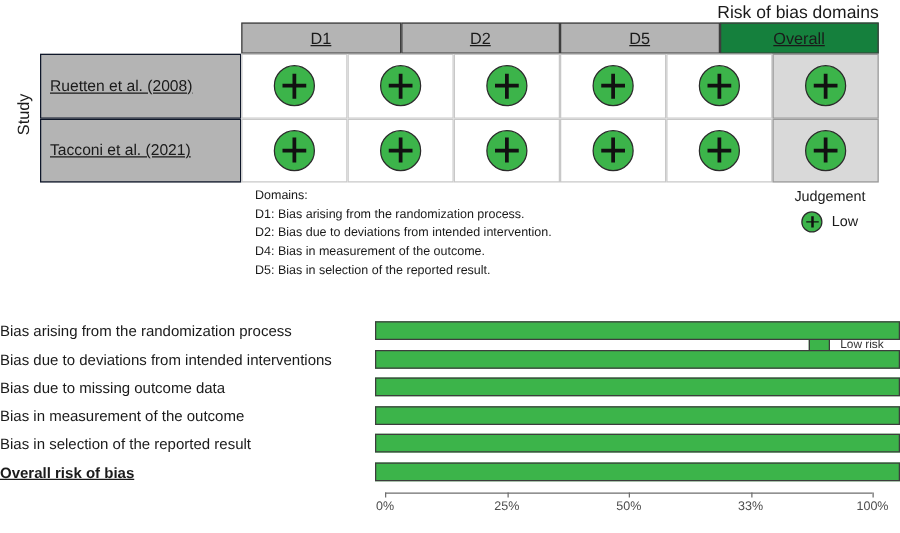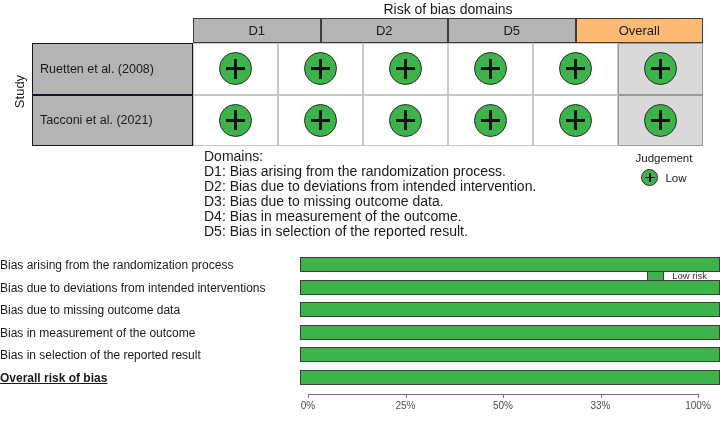--- a/index.html
+++ b/index.html
@@ -24,21 +24,21 @@
     top: 0;
     width: 720px;
     height: 150px;
   }
 
   #rob-title {
     position: absolute;
     left: 193px;
     top: 1px;
     width: 510px;
-    text-align: center;
+    text-align: right;
     font-size: 14px;
     color: #1a1a1a;
   }
 
   #study-axis-label {
     position: absolute;
     left: -11px;
     top: 84px;
     width: 60px;
     text-align: center;
@@ -52,20 +52,21 @@
     left: 32px;
     top: 18px;
     width: 671px;
     height: 128px;
   }
 
   .tl-row {
     display: flex;
     width: 100%;
     box-sizing: border-box;
+    text-decoration: underline;
   }
   .tl-row.header-row { height: 25px; }
   .tl-row.body-row  { height: 51.5px; }
 
   .tl-studycell {
     width: 161px;
     flex: 0 0 161px;
     box-sizing: border-box;
     display: flex;
     align-items: center;
@@ -96,21 +97,21 @@
   }
   .tl-cell.body-cell {
     background: #ffffff;
     border-color: #c8c8c8;
   }
   .tl-cell.overall {
     background: #d9d9d9;
     border-color: #9a9a9a;
   }
   .tl-cell.header-cell.overall {
-    background: #fdba74;
+    background: #15803d;
     border-color: #3d3d3d;
   }
 
   
   .judge {
     width: 31px;
     height: 31px;
     border-radius: 50%;
     background: #3cb44a;
     border: 1.6px solid #2b2b2b;
@@ -142,21 +143,21 @@
     border-width: 1px;
   }
   .judge.small::before { width: 1.9px; margin-left: -0.95px; }
   .judge.small::after  { height: 1.9px; margin-top: -0.95px; }
 
   
   #domain-key {
     position: absolute;
     left: 204px;
     top: 149px;
-    font-size: 14px;
+    font-size: 10px;
     line-height: 15.1px;
     color: #1a1a1a;
   }
   #domain-key .kline { white-space: nowrap; }
 
   #judgement-key {
     position: absolute;
     right: 8px;
     top: 152px;
     width: 96px;
@@ -334,21 +335,20 @@
       </div>
     </div>
 
   </div>
 </div>
 
 <div id="domain-key">
   <div class="kline">Domains:</div>
   <div class="kline">D1: Bias arising from the randomization process.</div>
   <div class="kline">D2: Bias due to deviations from intended intervention.</div>
-  <div class="kline">D3: Bias due to missing outcome data.</div>
   <div class="kline">D4: Bias in measurement of the outcome.</div>
   <div class="kline">D5: Bias in selection of the reported result.</div>
 </div>
 
 <div id="judgement-key">
   <div class="jk-title">Judgement</div>
   <div class="jk-item">
     <span class="judge small" style="background: rgb(60, 180, 74);"></span>
     <span>Low</span>
   </div>

